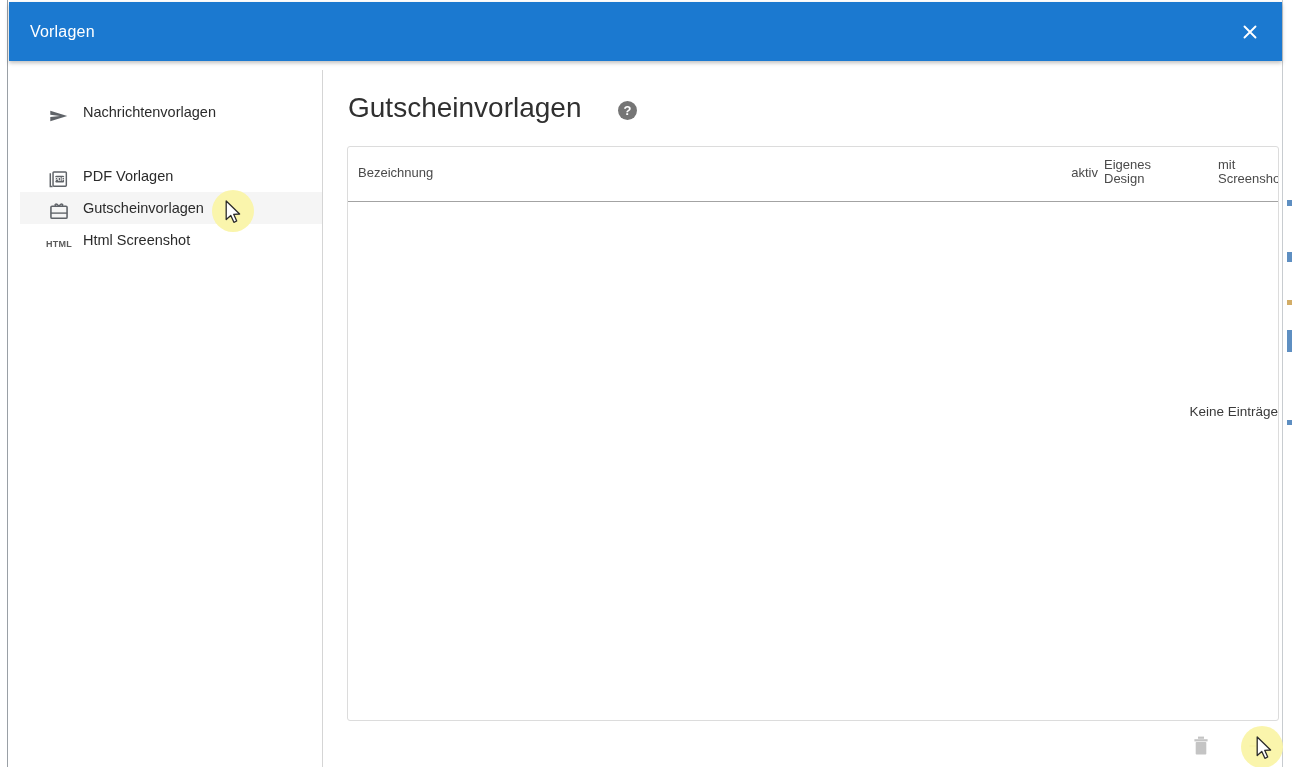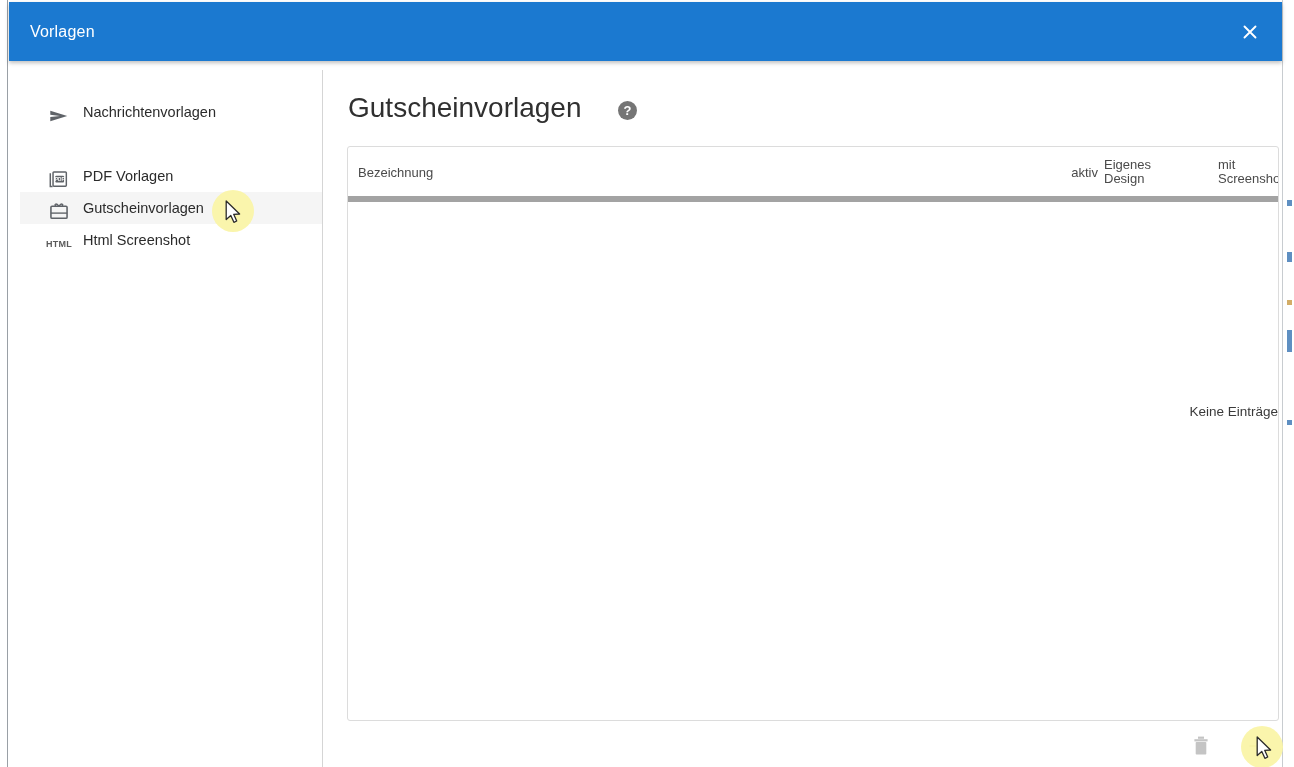--- a/index.html
+++ b/index.html
@@ -184,21 +184,21 @@
     height: 575px;
     border: 1px solid #dcdcdc;
     border-radius: 3px;
     box-sizing: border-box;
     background: #ffffff;
     overflow: hidden;
   }
   .table-head {
     position: relative;
     height: 55px;
-    border-bottom: 6px solid #a3a3a3;
+    border-bottom: 1px solid #a3a3a3;
     box-sizing: border-box;
   }
   .th {
     position: absolute;
     font-size: 13px;
     color: #4a4a4a;
     line-height: 14px;
     white-space: pre-line;
   }
   .th-bezeichnung { left: 10px; top: 19px; }

